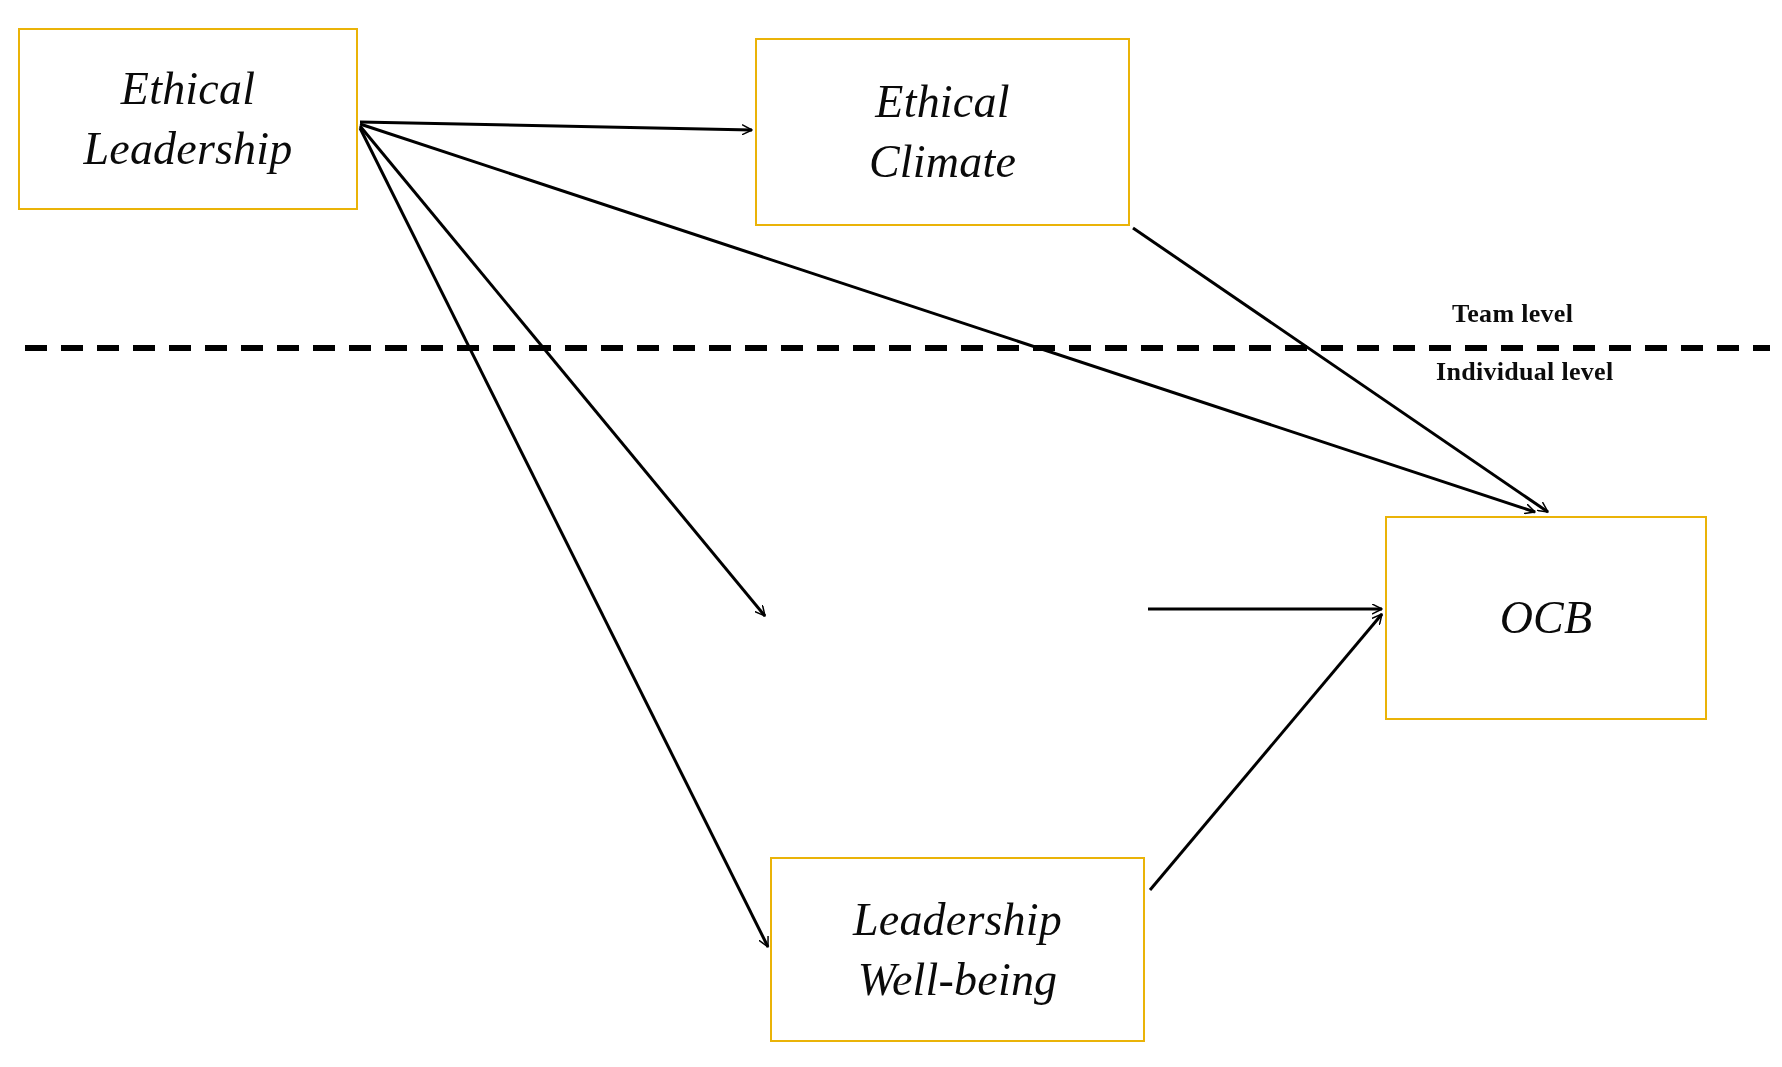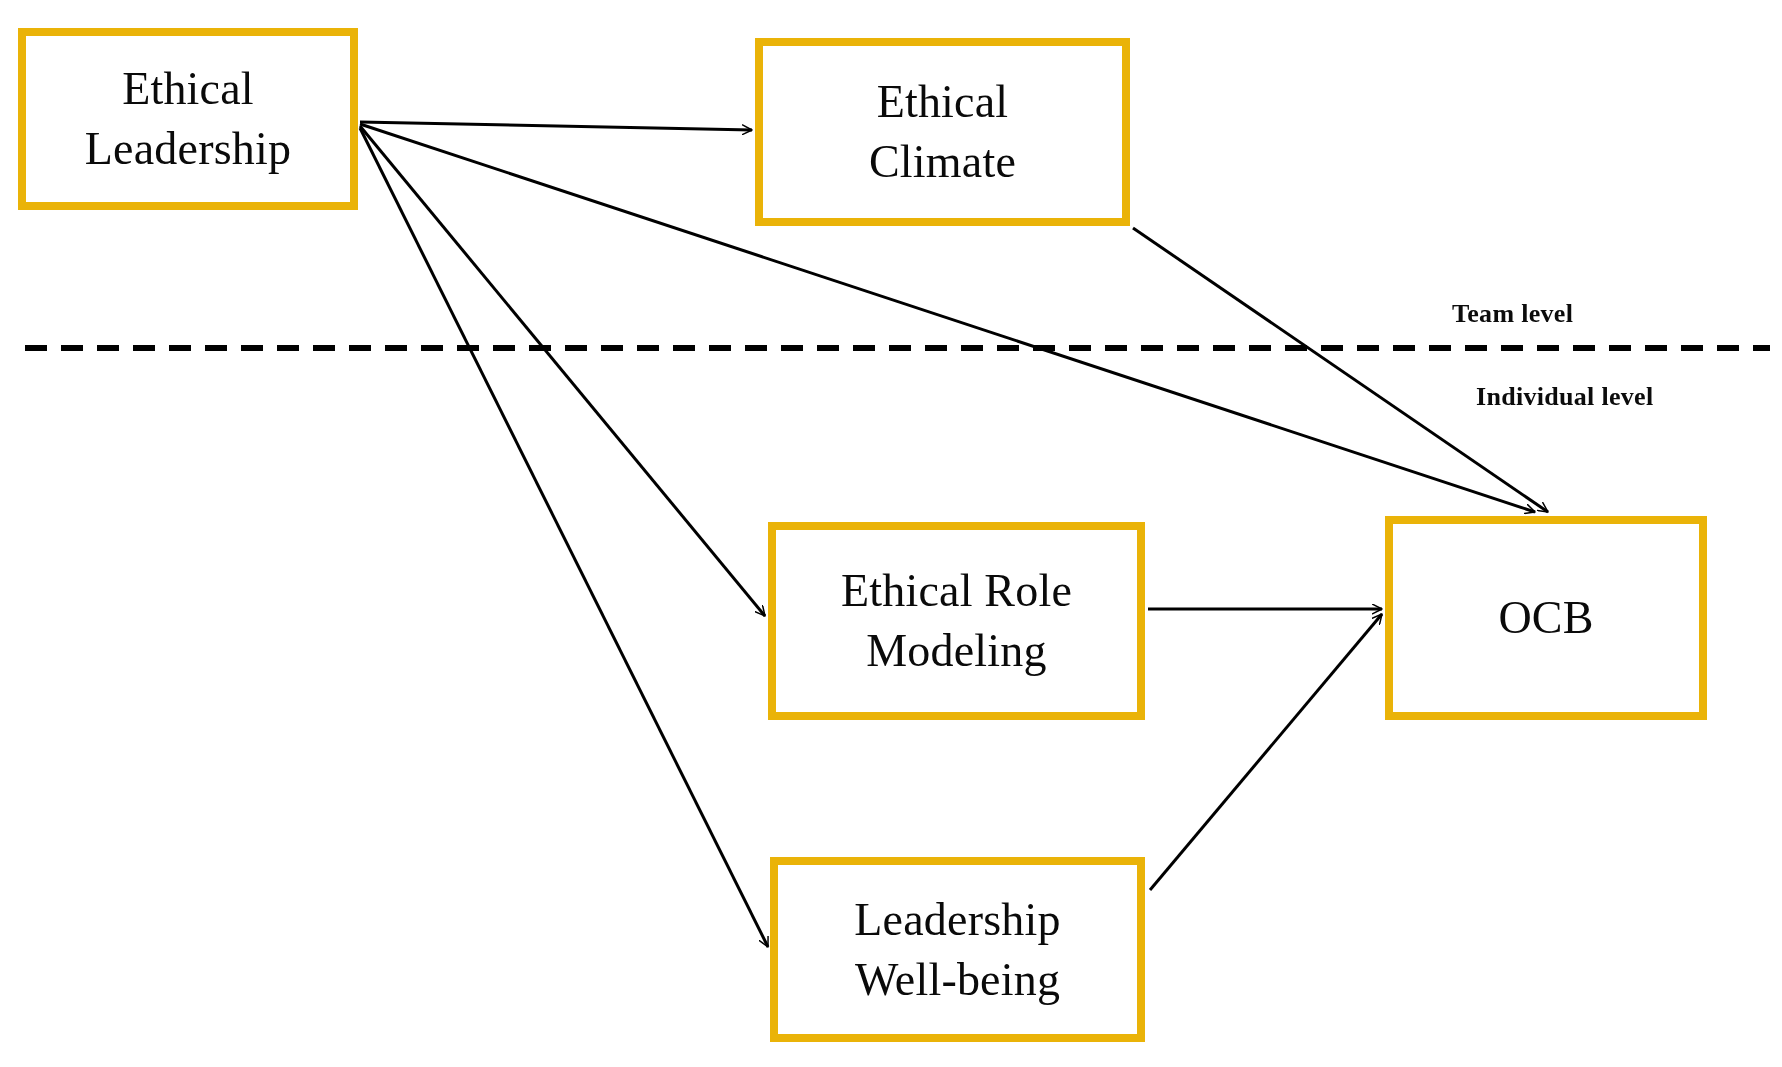--- a/index.html
+++ b/index.html
@@ -18,26 +18,27 @@
   #diagram-svg {
     position: absolute;
     left: 0;
     top: 0;
     width: 1782px;
     height: 1067px;
   }
   .node-box {
     position: absolute;
     box-sizing: border-box;
-    border: 8px solid #eab308;
+    border: 2px solid #eab308;
     background: #ffffff;
     display: flex;
     align-items: center;
     justify-content: center;
     text-align: center;
+    font-style: italic;
   }
   .node-label {
     font-family: "Liberation Serif", "DejaVu Serif", serif;
     font-size: 46px;
     line-height: 1.30;
     color: #0a0a0a;
     letter-spacing: 0.2px;
     white-space: pre-line;
     padding: 0 8px;
   }
@@ -85,31 +86,27 @@
   <div class="node-box" style="left:18px; top:28px; width:340px; height:182px;">
     <span class="node-label">Ethical
 Leadership</span>
   </div>
 
   <div class="node-box" style="left:755px; top:38px; width:375px; height:188px;">
     <span class="node-label">Ethical
 Climate</span>
   </div>
 
-  <div class="node-box" style="left:768px; top:522px; width:377px; height:198px;">
-    <span class="node-label">Ethical Role
-Modeling</span>
-  </div>
 
   <div class="node-box" style="left:770px; top:857px; width:375px; height:185px;">
     <span class="node-label">Leadership
 Well-being</span>
   </div>
 
   <div class="node-box" style="left:1385px; top:516px; width:322px; height:204px;">
     <span class="node-label">OCB</span>
   </div>
 
   <div class="level-label" style="left:1452px; top:299px;">Team level</div>
 
-  <div class="level-label" style="left:1436px; top:382px;margin-left:40px;">Individual level</div>
+  <div class="level-label" style="left:1436px; top:357px;">Individual level</div>
 
 </div>
 
 </body></html>

